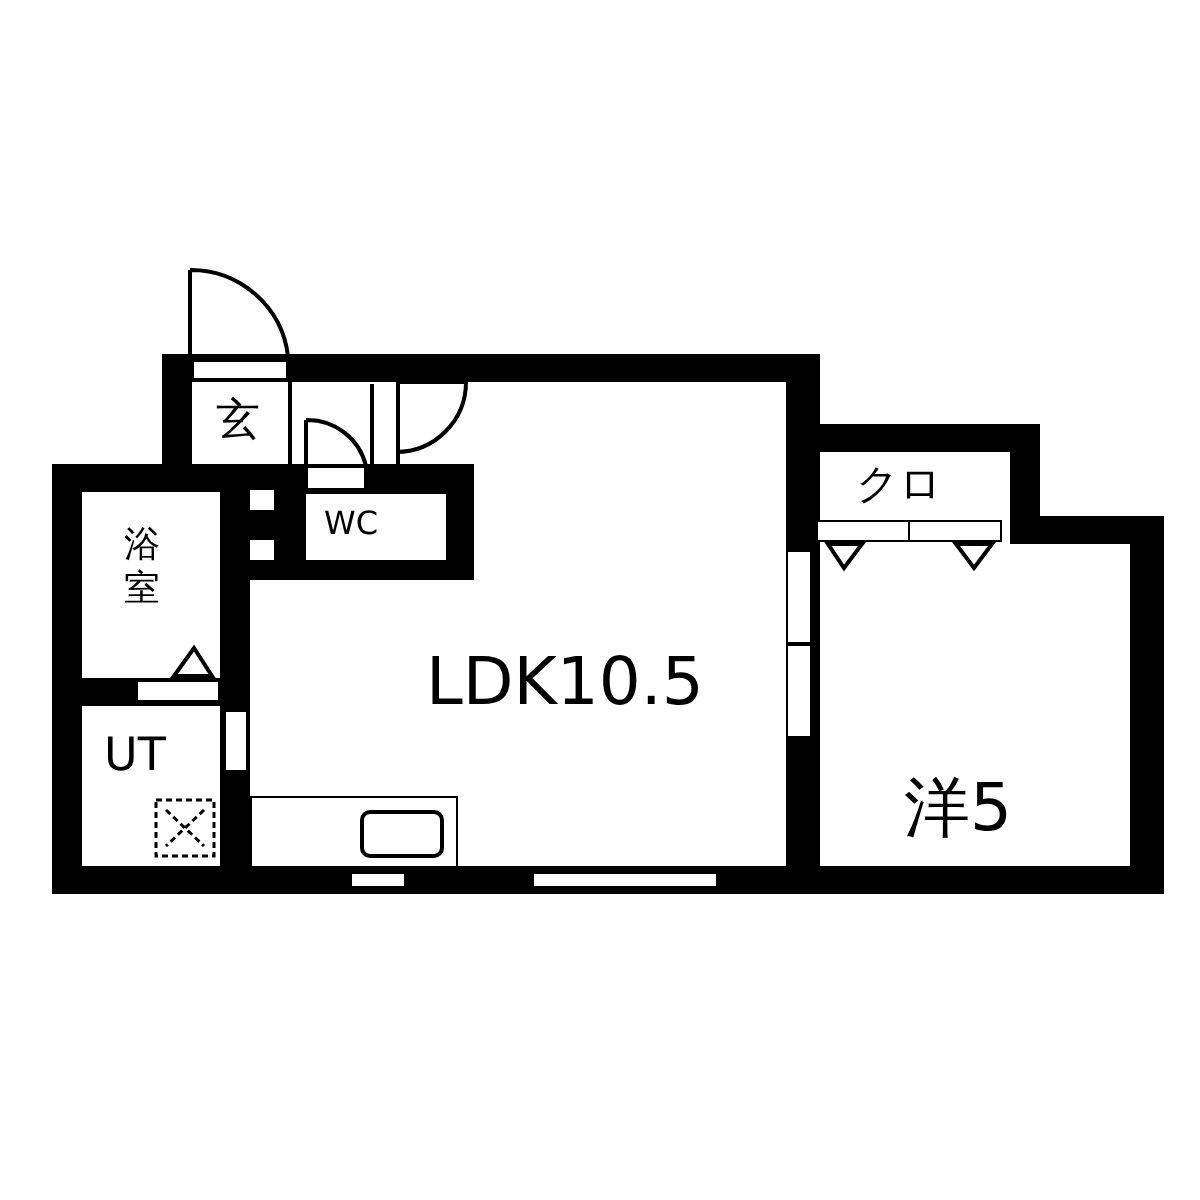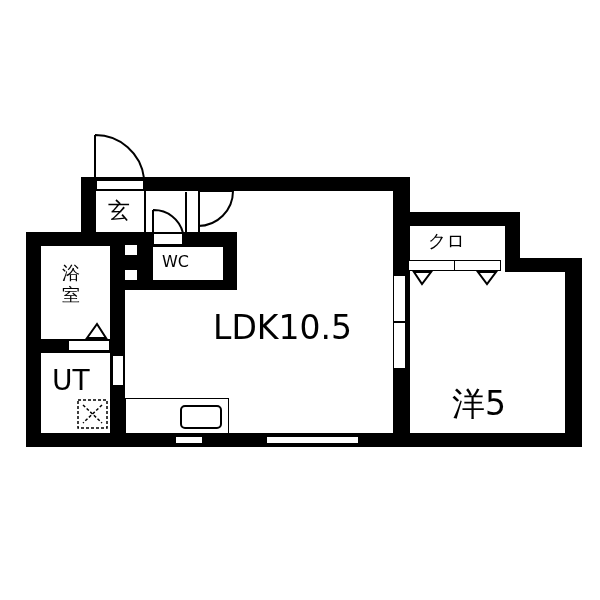--- a/index.html
+++ b/index.html
@@ -80,18 +80,18 @@
     <g fill="none" stroke="#000" stroke-width="1.5" stroke-dasharray="3,2">
       <rect x="78" y="400" width="29" height="28"></rect>
       <line x1="83" y1="405" x2="102" y2="423"></line>
       <line x1="102" y1="405" x2="83" y2="423"></line>
     </g>
   </svg>
 
   <div class="lbl" style="left:108px;top:200px;font-size:22px;">玄</div>
   <div class="lbl" style="left:162px;top:254px;font-size:16px;">WC</div>
   <div class="lbl" style="left:62px;top:262px;font-size:18px;width:24px;white-space:normal;line-height:1.2;">浴室</div>
-  <div class="lbl" style="left:52px;top:367px;font-size:28px;">UT</div>
-  <div class="lbl" style="left:213px;top:311px;font-size:33px;">LDK10.5</div>
+  <div class="lbl" style="left:52px;top:367px;font-size:23px;">UT</div>
+  <div class="lbl" style="left:213px;top:324px;font-size:33px;">LDK10.5</div>
   <div class="lbl" style="left:452px;top:339px;font-size:33px;margin-top:48px;">洋5</div>
-  <div class="lbl" style="left:428px;top:232px;font-size:18px;">クロ</div>
+  <div class="lbl" style="left:428px;top:232px;font-size:21px;">クロ</div>
 
 </div>
 
 </body></html>

